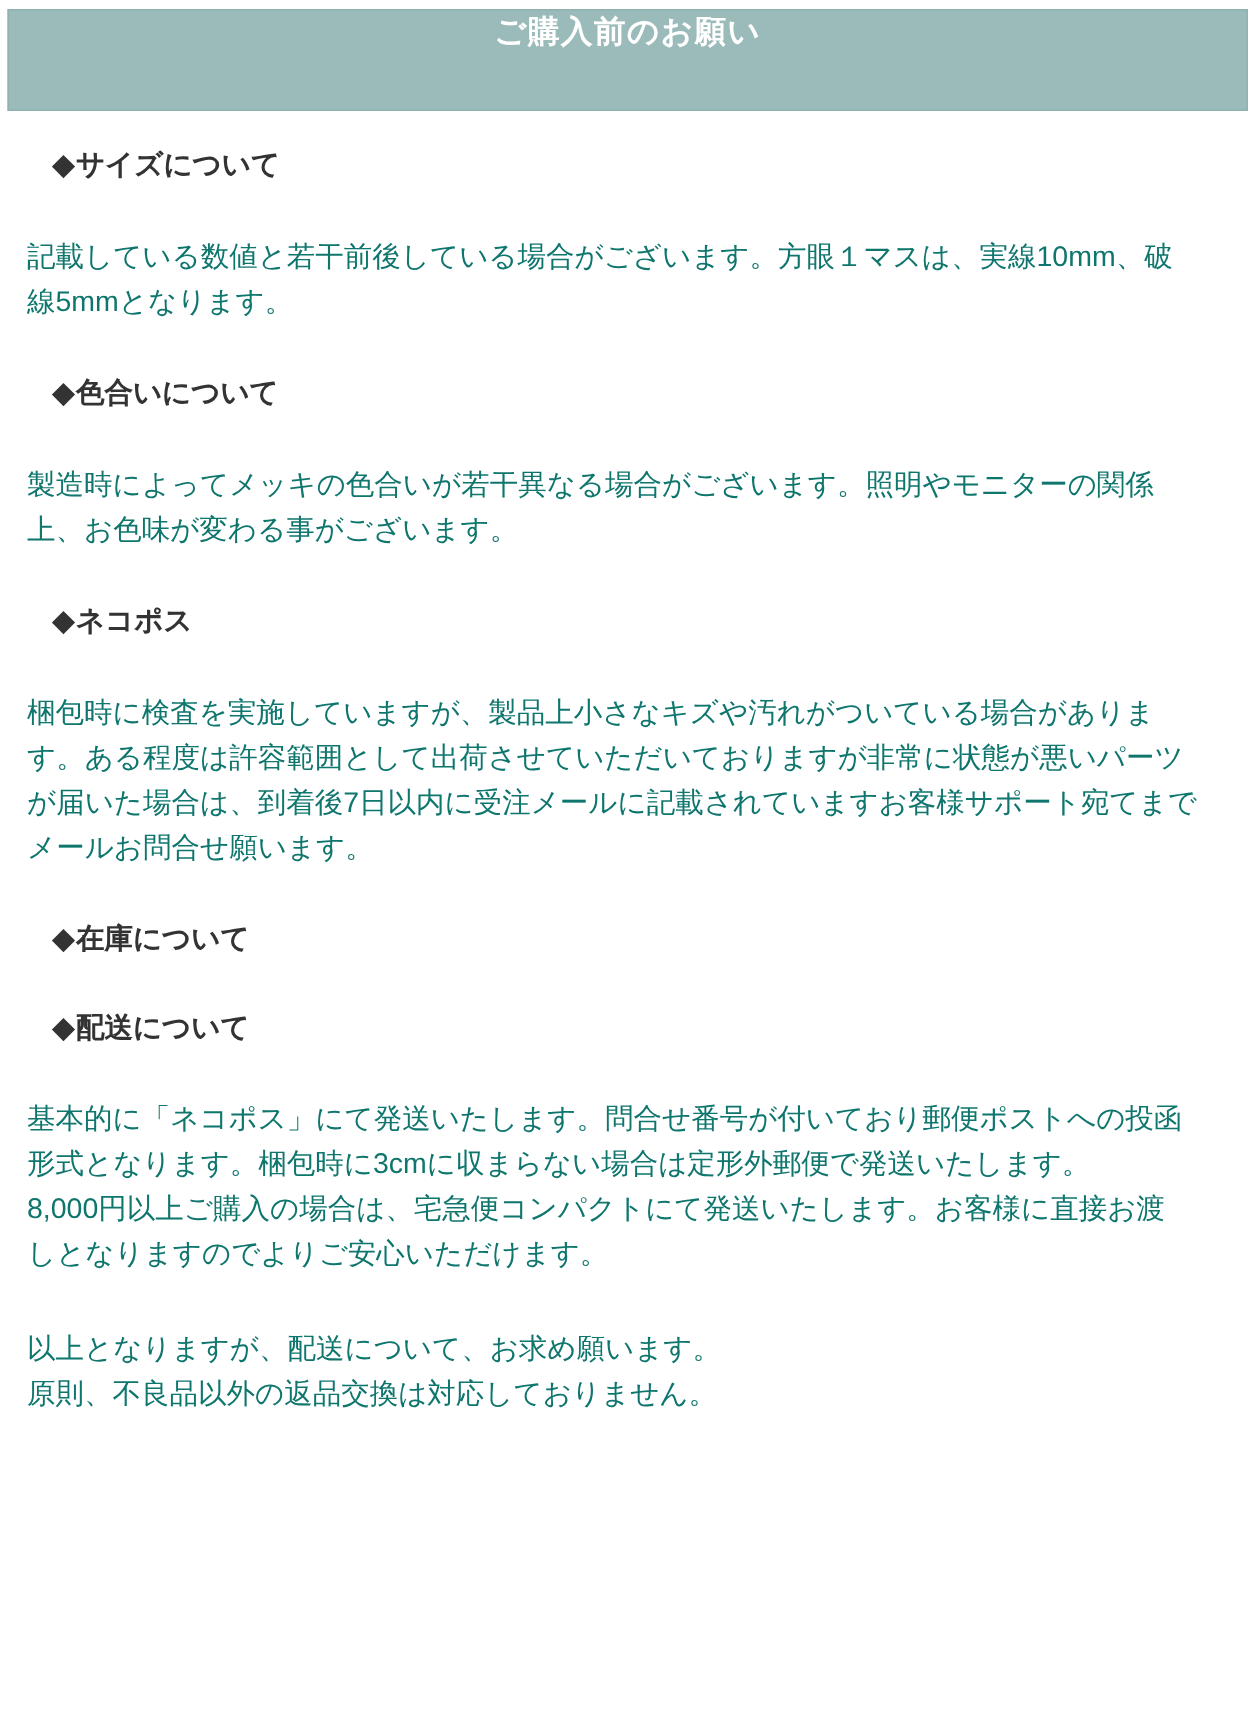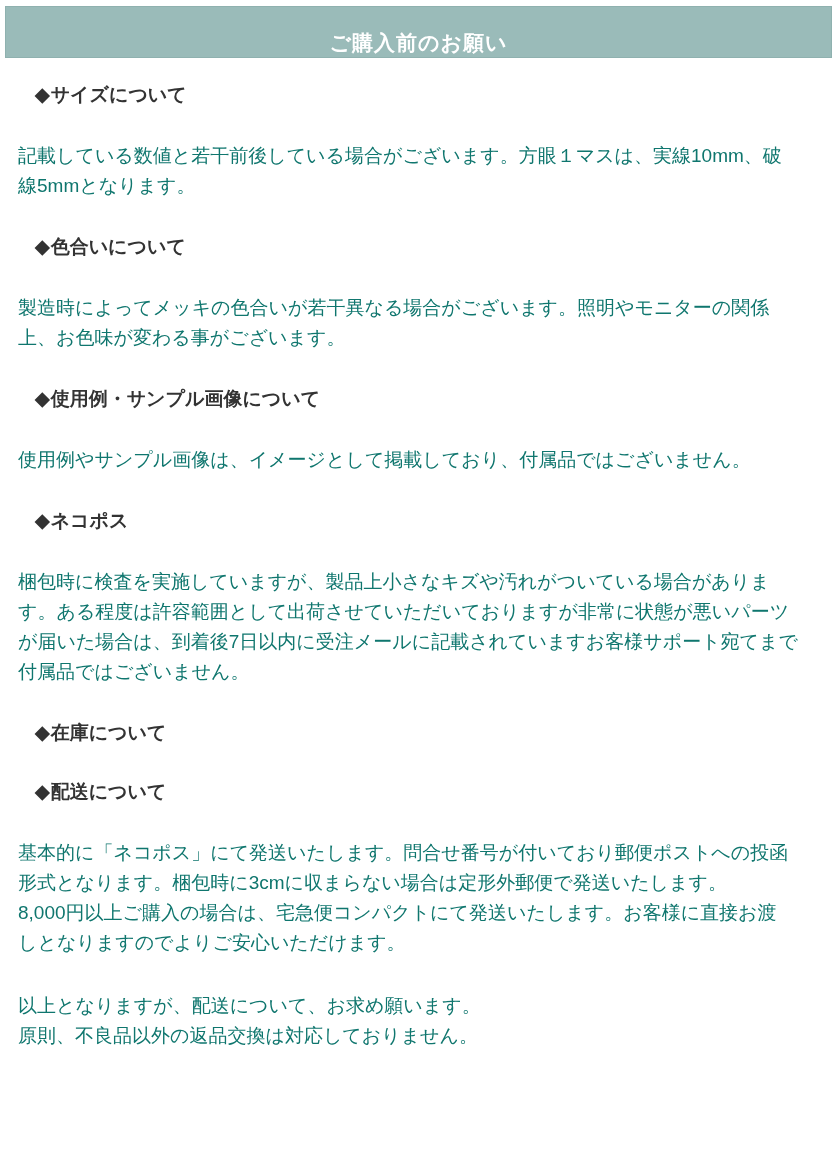--- a/index.html
+++ b/index.html
@@ -13,26 +13,26 @@
     font-family: "Liberation Sans", sans-serif;
     overflow: hidden;
   }
   .page {
     width: 837px;
     height: 1157px;
     background: #ffffff;
   }
   .band {
     margin: 6px 5px 0 5px;
-    height: 52px;
+    height: 68px;
     background: #9abbb9;
     border: 1px solid #8fb1af;
     box-sizing: border-box;
     display: flex;
-    align-items: flex-end;
+    align-items: flex-start;
     justify-content: center;
   }
   .band-title {
     color: #ffffff;
     font-size: 21px;
     font-weight: bold;
     letter-spacing: 1px;
   }
   .content {
     padding: 0 26px 0 18px;
@@ -78,31 +78,27 @@
       <p class="sec-p">記載している数値と若干前後している場合がございます。方眼１マスは、実線10mm、破
 線5mmとなります。</p>
     </div>
 
     <div class="section">
       <h3 class="sec-h"><span class="diamond">◆</span><span>色合いについて</span></h3>
       <p class="sec-p">製造時によってメッキの色合いが若干異なる場合がございます。照明やモニターの関係
 上、お色味が変わる事がございます。</p>
     </div>
 
-    <div class="section">
-      <h3 class="sec-h"><span class="diamond">◆</span><span>使用例・サンプル画像について</span></h3>
-      <p class="sec-p">使用例やサンプル画像は、イメージとして掲載しており、付属品ではございません。</p>
-    </div>
 
     <div class="section">
       <h3 class="sec-h"><span class="diamond">◆</span><span>ネコポス</span></h3>
       <p class="sec-p">梱包時に検査を実施していますが、製品上小さなキズや汚れがついている場合がありま
 す。ある程度は許容範囲として出荷させていただいておりますが非常に状態が悪いパーツ
 が届いた場合は、到着後7日以内に受注メールに記載されていますお客様サポート宛てまで
-付属品ではございません。</p>
+メールお問合せ願います。</p>
     </div>
 
     <div class="section">
       <h3 class="sec-h"><span class="diamond">◆</span><span>在庫について</span></h3>
     </div>
 
     <div class="section">
       <h3 class="sec-h"><span class="diamond">◆</span><span>配送について</span></h3>
       <p class="sec-p">基本的に「ネコポス」にて発送いたします。問合せ番号が付いており郵便ポストへの投函
 形式となります。梱包時に3cmに収まらない場合は定形外郵便で発送いたします。

